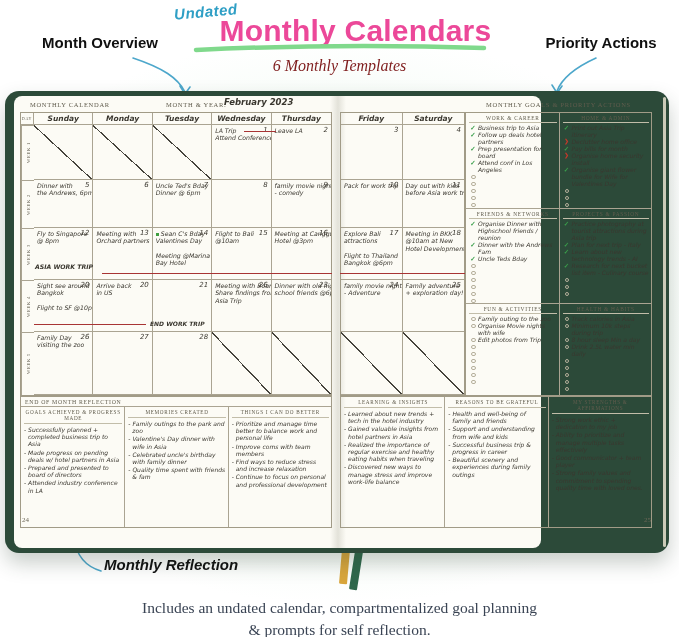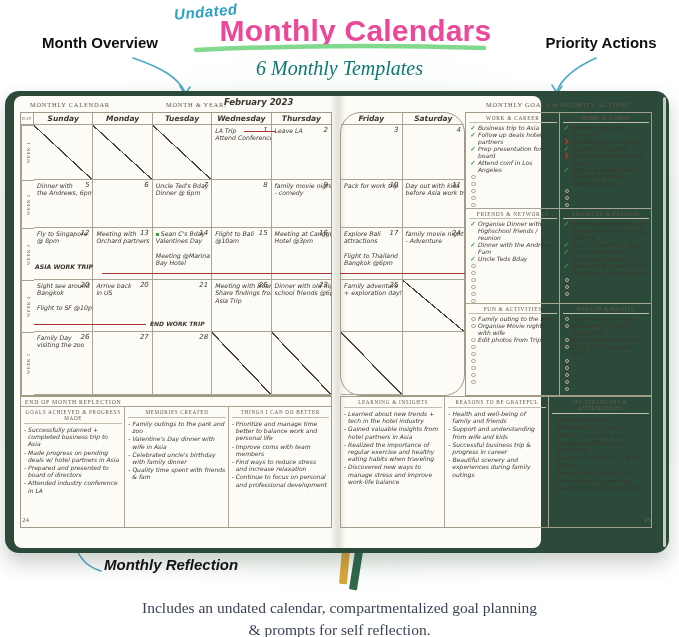--- a/index.html
+++ b/index.html
@@ -8,21 +8,21 @@
          font-family:"Liberation Sans", sans-serif; }
   .glow { position:absolute; left:-60px; top:40px; width:800px; height:560px;
           background:radial-gradient(ellipse at 50% 50%, rgba(214,240,219,0.75) 0%, rgba(224,245,228,0.45) 40%, rgba(255,255,255,0) 72%); }
 
   
   .hero-script { position:absolute; left:174px; top:3px; font-size:15px; font-weight:bold; font-style:italic;
                  color:#2f9fc5; transform:rotate(-5deg); letter-spacing:0.5px; }
   .hero-title { position:absolute; left:16px; top:14px; width:679px; text-align:center;
                 font-size:30px; font-weight:bold; color:#ec4899; letter-spacing:0.2px; }
   .hero-sub { position:absolute; left:0; top:57px; width:679px; text-align:center;
-              font-family:"Liberation Serif", serif; font-style:italic; font-size:20px; color:#0f766e; }
+              font-family:"Liberation Serif", serif; font-style:italic; font-size:16px; color:#7f1d1d; }
   .callout { position:absolute; font-size:15px; font-weight:bold; color:#101010; text-align:center; line-height:1.25; }
   #callout-left { left:38px; top:34px; width:124px; }
   #callout-right { left:545px; top:34px; width:112px; }
   #callout-bottom { left:104px; top:556px; width:160px; text-align:left;font-style:italic; }
   svg.overlay { position:absolute; left:0; top:0; width:679px; height:637px; pointer-events:none; }
 
   
   .book { position:absolute; left:5px; top:91px; width:664px; height:462px; background:#2c4a39;
           border-radius:14px; box-shadow:0 10px 20px rgba(40,60,45,0.25); z-index:2; }
   .book::after { content:""; position:absolute; right:3px; top:6px; bottom:6px; width:3px;
@@ -48,21 +48,21 @@
   #lp-my-value { position:absolute; left:210px; top:1px; font-size:8.5px; font-weight:bold; }
   #rp-title { left:451px; top:5px; width:187px; text-align:center; }
   .pg-num { position:absolute; font-family:"Liberation Serif", serif; font-size:7px; color:#6b6757; }
   #pg-24 { left:8px; top:420px; } #pg-25 { left:630px; top:420px; }
 
   
   .grid { position:absolute; top:16px; display:grid; border:1px solid #a19b87; background:transparent; }
   #left-grid { left:6px; width:312px; height:284px; grid-template-columns:13px repeat(5,1fr);
                grid-template-rows:12px 55px 48px 52px 52px 1fr; }
   #right-grid { left:326px; width:125px; height:284px; grid-template-columns:repeat(2,1fr);
-                grid-template-rows:12px 55px 48px 52px 52px 1fr;border-radius:21px; }
+                grid-template-rows:12px 55px 48px 52px 52px 1fr; }
   .gcell { border-right:0.7px solid #aaa492; border-bottom:0.7px solid #aaa492; position:relative; overflow:hidden; }
   .gcell:nth-child(6n), #right-grid .gcell:nth-child(2n) { border-right:none; }
   .day-head { font-size:7.5px; text-align:center; padding-top:1px; font-weight:bold; }
   .corner { font-size:4px; text-align:center; padding-top:3px; }
   .wk { font-size:4.6px; display:flex; align-items:center; justify-content:center;
         writing-mode:vertical-rl; transform:rotate(180deg); }
   .cell { padding:2px 2px 0 3px; }
   .cell-date { position:absolute; top:1px; right:3px; font-size:7px; font-family:"DejaVu Sans",sans-serif;
                font-style:italic; color:#3a372f; }
   .cell-line { font-size:6.2px; line-height:7.3px; white-space:nowrap; }
@@ -262,20 +262,26 @@
       </div>
       <div class="gcell cell">
         <span class="cell-date">17</span>
         <div class="hw cell-line">Explore Bali</div>
         <div class="hw cell-line">attractions</div>
         <div class="hw cell-line">&nbsp;</div>
         <div class="hw cell-line">Flight to Thailand</div>
         <div class="hw cell-line">Bangkok @6pm</div>
       </div>
       <div class="gcell cell">
+        <span class="cell-date">18</span>
+        <div class="hw cell-line">Meeting in BKK</div>
+        <div class="hw cell-line">@10am at New</div>
+        <div class="hw cell-line">Hotel Development</div>
+      </div>
+      <div class="gcell cell">
         <span class="cell-date">24</span>
         <div class="hw cell-line">family movie night</div>
         <div class="hw cell-line">- Adventure</div>
       </div>
       <div class="gcell cell">
         <span class="cell-date">25</span>
         <div class="hw cell-line">Family adventure</div>
         <div class="hw cell-line">+ exploration day!</div>
       </div>
       <div class="gcell cell crossed"></div>

